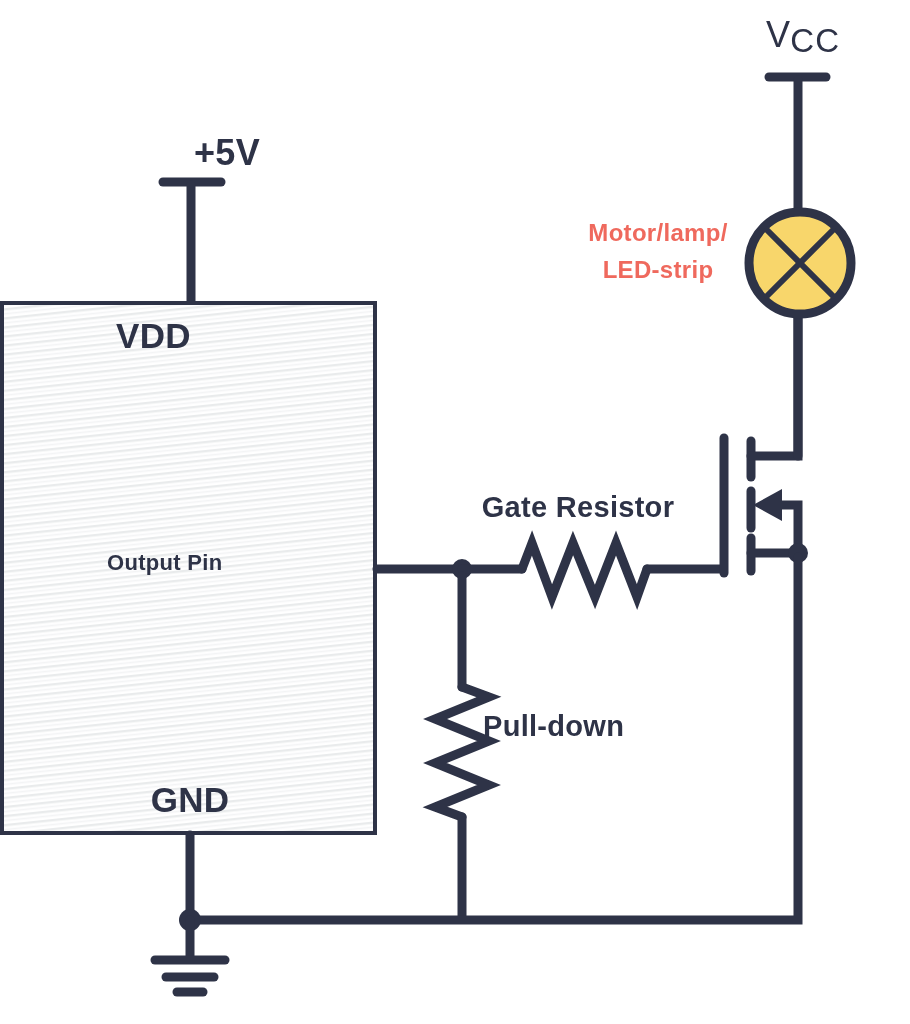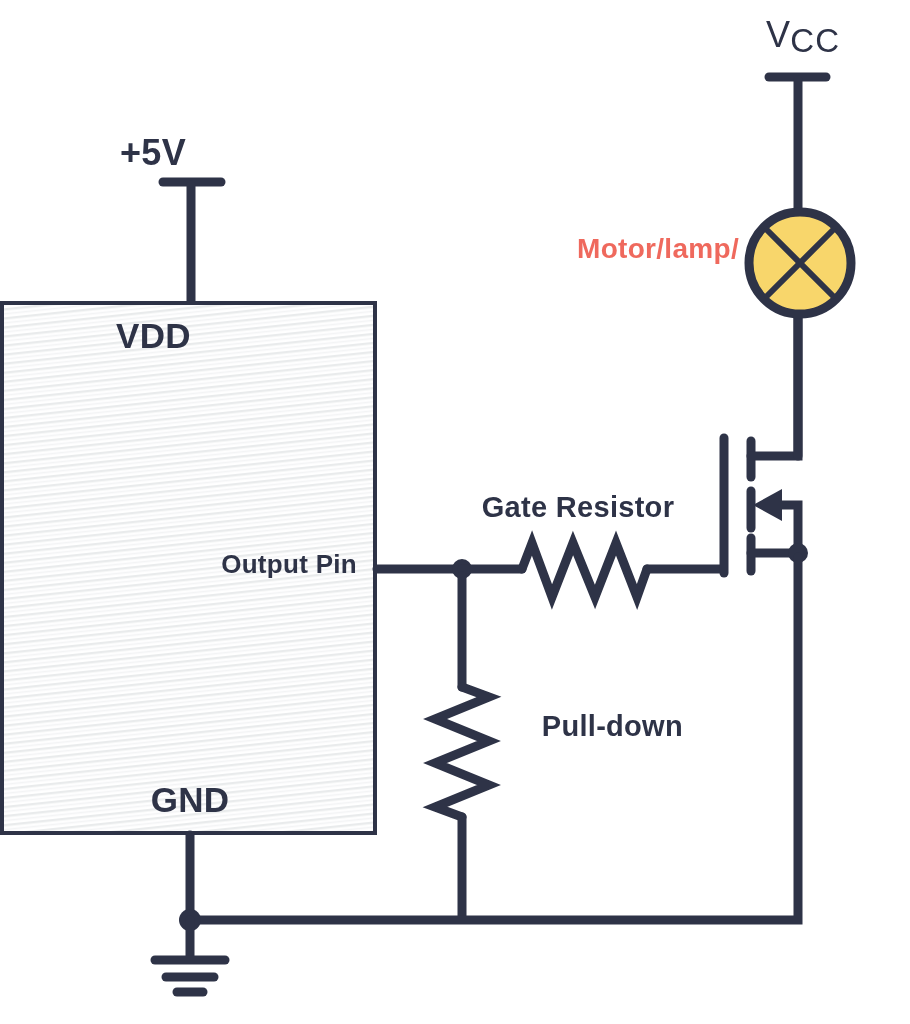--- a/index.html
+++ b/index.html
@@ -30,27 +30,27 @@
 
   
   .label {
     position: absolute;
     color: var(--wire);
     font-weight: bold;
     white-space: nowrap;
     letter-spacing: 0.3px;
     line-height: 1.05;
   }
-  .lbl-5v        { left: 120px; top: 134px; width: 140px; text-align: left; font-size: 36px; }
+  .lbl-5v        { left: 120px; top: 134px; width: 140px; text-align: right; font-size: 36px; }
   .lbl-vdd       { left: 116px; top: 318px; width: 140px; text-align: left; font-size: 35px; }
-  .lbl-output    { left: 107px; top: 551px; width: 250px; text-align: right;  font-size: 26px; }
+  .lbl-output    { left: 107px; top: 551px; width: 250px; text-align: left;  font-size: 22px; }
   .lbl-gnd       { left: 120px; top: 782px; width: 140px; text-align: center; font-size: 35px; }
   .lbl-gateres   { left: 448px; top: 492px; width: 260px; text-align: center; font-size: 29px; }
-  .lbl-pulldown  { left: 483px; top: 707px; width: 200px; text-align: right; font-size: 29px; line-height: 39px; }
-  .lbl-load      { left: 558px; top: 230px; width: 200px; text-align: center; font-size: 28px; line-height: 37px; color: var(--load-red); }
+  .lbl-pulldown  { left: 483px; top: 707px; width: 200px; text-align: left; font-size: 29px; line-height: 39px; }
+  .lbl-load      { left: 558px; top: 214px; width: 200px; text-align: center; font-size: 24px; line-height: 37px; color: var(--load-red); }
   .lbl-vcc       { left: 746px; top: 16px; font-weight: normal; color: var(--wire); margin-left: 20px; }
   .lbl-vcc .v-main { font-size: 36px; font-weight: normal; }
   .lbl-vcc .v-sub  { font-size: 33px; font-weight: normal; position: relative; top: 5px; letter-spacing: 1px; }
 </style>
 </head>
 <body>
 
 <div class="stage">
 
   <svg width="910" height="1024" viewBox="0 0 910 1024">
@@ -136,15 +136,16 @@
   <div class="label lbl-gnd">GND</div>
 
   <div class="label lbl-gateres">Gate Resistor</div>
 
   <div class="label lbl-pulldown">
     <div>Pull-down</div>
   </div>
 
   <div class="label lbl-load">
     <div>Motor/lamp/</div>
+    <div>LED-strip</div>
   </div>
 
 </div>
 
 </body></html>

